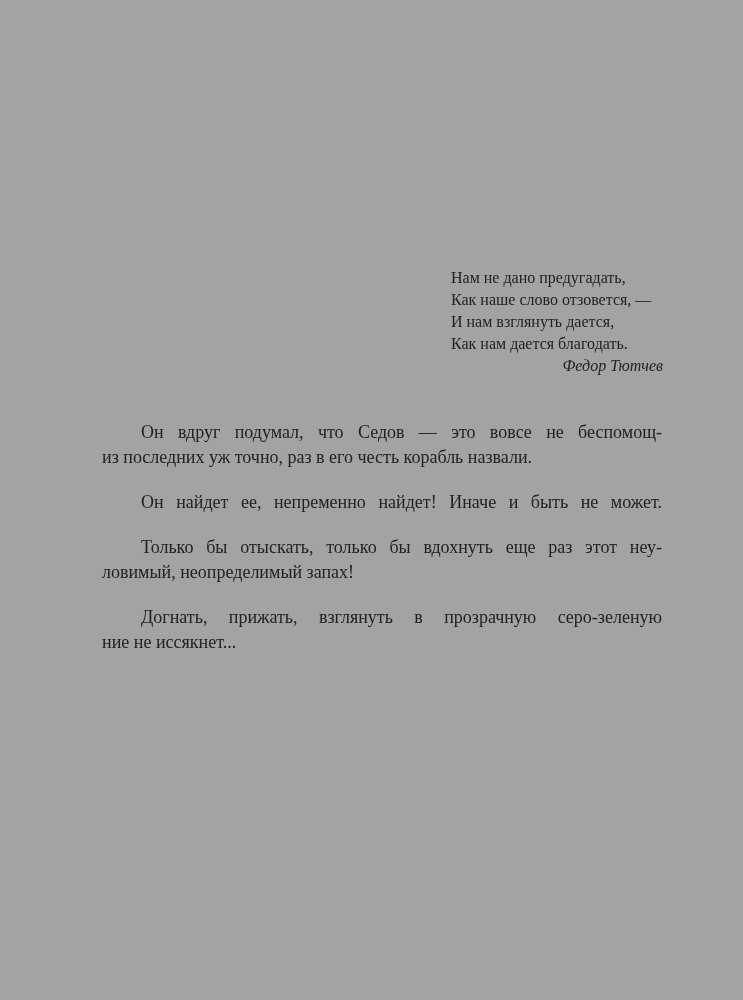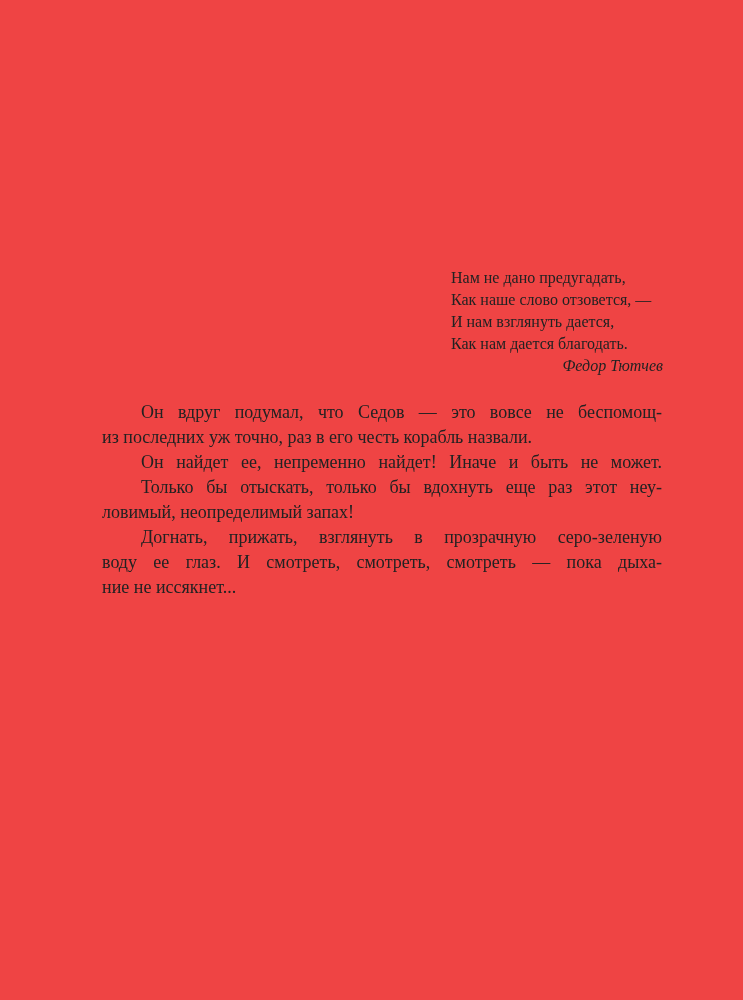--- a/index.html
+++ b/index.html
@@ -4,21 +4,21 @@
 <style>
   html, body {
     margin: 0;
     padding: 0;
     background: #ffffff;
   }
   .page {
     position: relative;
     width: 743px;
     height: 1000px;
-    background: #ef4444;
+    background: #a3a3a3;
     overflow: hidden;
     font-family: "Liberation Serif", "DejaVu Serif", serif;
     color: #222222;
   }
   
   .epigraph {
     position: absolute;
     left: 451px;
     top: 267px;
     width: 212px;
@@ -45,20 +45,21 @@
   }
   .para { margin: 0; padding: 0; }
   .line {
     white-space: nowrap;
   }
   
   .line.jl {
     text-align: justify;
     text-align-last: justify;
     text-justify: inter-word;
+    margin-top: 20px;
   }
   
   .para .line.first {
     text-indent: 39px;
   }
 </style>
 </head>
 <body>
 
 <div class="page">
@@ -82,19 +83,18 @@
       <div class="line jl first">Он найдет ее, непременно найдет! Иначе и быть не может.</div>
     </div>
 
     <div class="para">
       <div class="line jl first">Только бы отыскать, только бы вдохнуть еще раз этот неу-</div>
       <div class="line">ловимый, неопределимый запах!</div>
     </div>
 
     <div class="para">
       <div class="line jl first">Догнать, прижать, взглянуть в прозрачную серо-зеленую</div>
-      <div class="line jl">воду ее глаз. И смотреть, смотреть, смотреть — пока дыха-</div>
       <div class="line">ние не иссякнет...</div>
     </div>
 
   </div>
 
 </div>
 
 </body></html>

